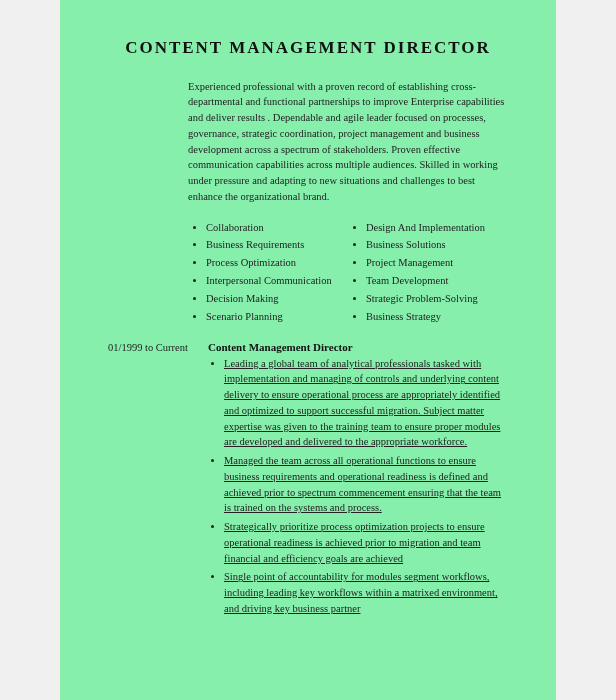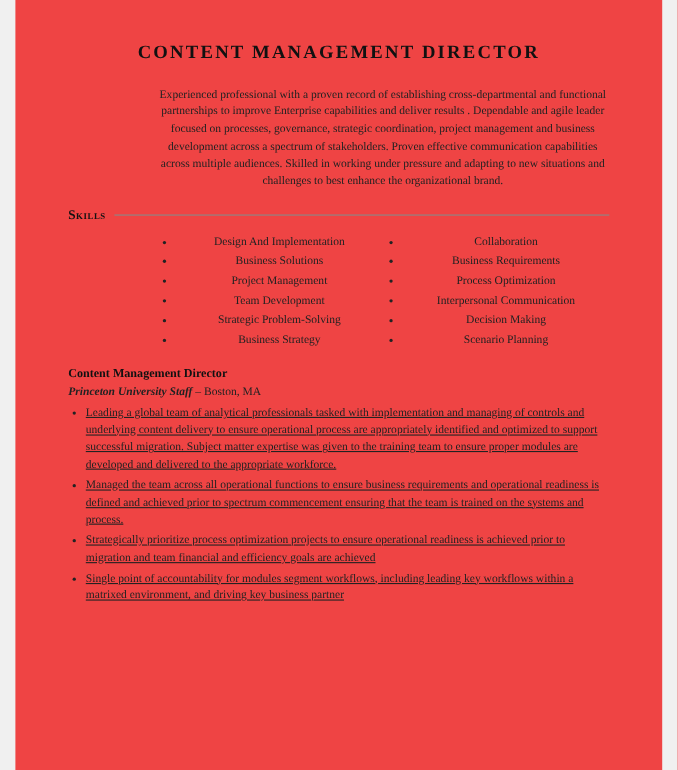--- a/index.html
+++ b/index.html
@@ -11,23 +11,23 @@
     body {
       background: #f0f0f0;
       display: flex;
       justify-content: center;
       align-items: flex-start;
       min-height: 700px;
       font-family: 'Times New Roman', Times, serif;
     }
 
     .resume-page {
-      width: 588px;
+      width: 496px;
       min-height: 700px;
-      background: #ef4444;
+      background: #86efac;
       padding: 36px 48px 36px 48px;
       font-size: 11px;
       color: #222;
       line-height: 1.45;
     }
 
     .resume-title {
       text-align: center;
       font-size: 17px;
       font-weight: bold;
@@ -58,21 +58,20 @@
     }
 
     .section-line {
       flex: 1;
       height: 1px;
       background: #888;
     }
 
     .section-content {
       padding-left: 80px;
-      text-align: center;
     }
 
     .summary-text {
       font-size: 10.5px;
       line-height: 1.5;
       color: #222;
     }
 
     .skills-columns {
       display: flex;
@@ -156,58 +155,52 @@
 
   <div class="resume-title">Content Management Director</div>
 
   <div class="section">
     <div class="section-content">
       <p class="summary-text">Experienced professional with a proven record of establishing cross-departmental and functional partnerships to improve Enterprise capabilities and deliver results . Dependable and agile leader focused on processes, governance, strategic coordination, project management and business development across a spectrum of stakeholders. Proven effective communication capabilities across multiple audiences. Skilled in working under pressure and adapting to new situations and challenges to best enhance the organizational brand.</p>
     </div>
   </div>
 
   <div class="section">
-    <div class="section-header">
-      <span class="section-label">Skills</span>
-      <div class="section-line"></div>
-    </div>
     <div class="section-content">
       <div class="skills-columns">
+        <div class="skills-col">
+          <ul>
+            <li>Collaboration</li>
+            <li>Business Requirements</li>
+            <li>Process Optimization</li>
+            <li>Interpersonal Communication</li>
+            <li>Decision Making</li>
+            <li>Scenario Planning</li>
+          </ul>
+        </div>
         <div class="skills-col">
           <ul>
             <li>Design And Implementation</li>
             <li>Business Solutions</li>
             <li>Project Management</li>
             <li>Team Development</li>
             <li>Strategic Problem-Solving</li>
             <li>Business Strategy</li>
           </ul>
         </div>
-        <div class="skills-col">
-          <ul>
-            <li>Collaboration</li>
-            <li>Business Requirements</li>
-            <li>Process Optimization</li>
-            <li>Interpersonal Communication</li>
-            <li>Decision Making</li>
-            <li>Scenario Planning</li>
-          </ul>
-        </div>
       </div>
     </div>
   </div>
 
   <div class="section">
     <div class="work-section-content">
       <div class="work-entry">
+        <div class="work-dates">01/1999 to Current</div>
         <div class="work-details">
           <div class="work-title">Content Management Director</div>
-          <div class="work-company">
-            <span>Princeton University Staff</span> – Boston, MA
-          </div>
           <ul>
             <li>Leading a global team of analytical professionals tasked with implementation and managing of controls and underlying content delivery to ensure operational process are appropriately identified and optimized to support successful migration. Subject matter expertise was given to the training team to ensure proper modules are developed and delivered to the appropriate workforce.</li>
             <li>Managed the team across all operational functions to ensure business requirements and operational readiness is defined and achieved prior to spectrum commencement ensuring that the team is trained on the systems and process.</li>
             <li>Strategically prioritize process optimization projects to ensure operational readiness is achieved prior to migration and team financial and efficiency goals are achieved</li>
             <li>Single point of accountability for modules segment workflows, including leading key workflows within a matrixed environment, and driving key business partner</li>
           </ul>
         </div>
       </div>
     </div>
   </div>

